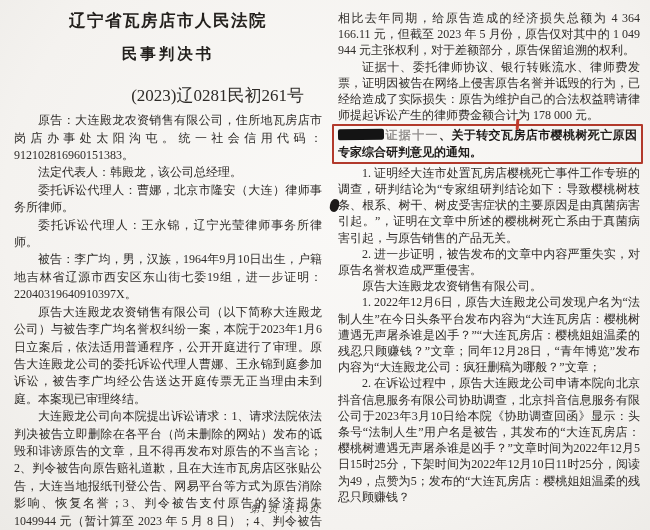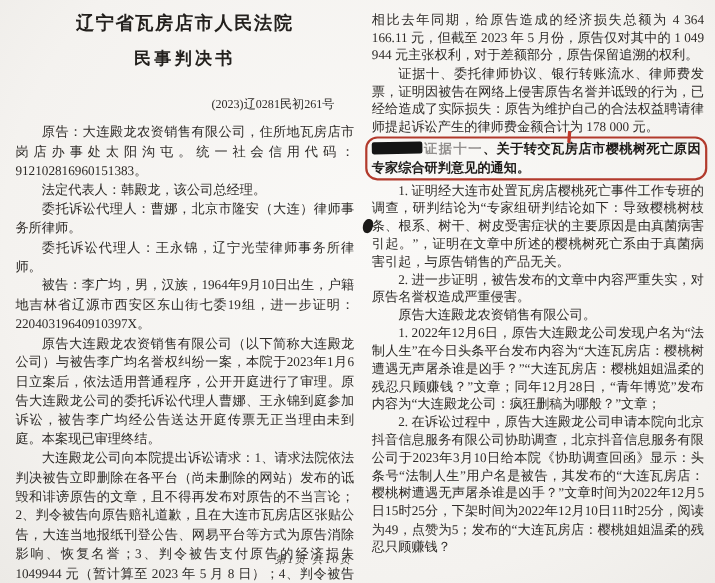--- a/index.html
+++ b/index.html
@@ -22,28 +22,28 @@
   .court-name{
     font-weight:700;font-size:16.5px;letter-spacing:1.5px;
     text-align:center;color:#23201d;
   }
   .doc-title{
     font-weight:700;font-size:15.5px;letter-spacing:3px;
     text-align:center;margin-top:16px;color:#23201d;
   }
   .case-number{
     text-align:right;padding-right:18px;margin-top:24px;
-    font-size:11px;margin-bottom:8px;
+    font-size:17px;margin-bottom:8px;
   }
   p.para{margin:0;padding:0;}
   .indent{text-indent:2em;}
   .evidence-box{
     position:relative;
     border:2px solid #b23a2c;
-    border-radius:11px;
+    border-radius:1px;
     padding:1px 4px 2px 4px;
     margin:1px -3px 1px -6px;
     font-weight:700;
     color:#1f1c1a;
   }
   .redaction{
     display:inline-block;width:46px;height:11px;
     background:#141414;border-radius:2px;
     vertical-align:-1px;margin-right:1px;
     transform:rotate(-1deg);

